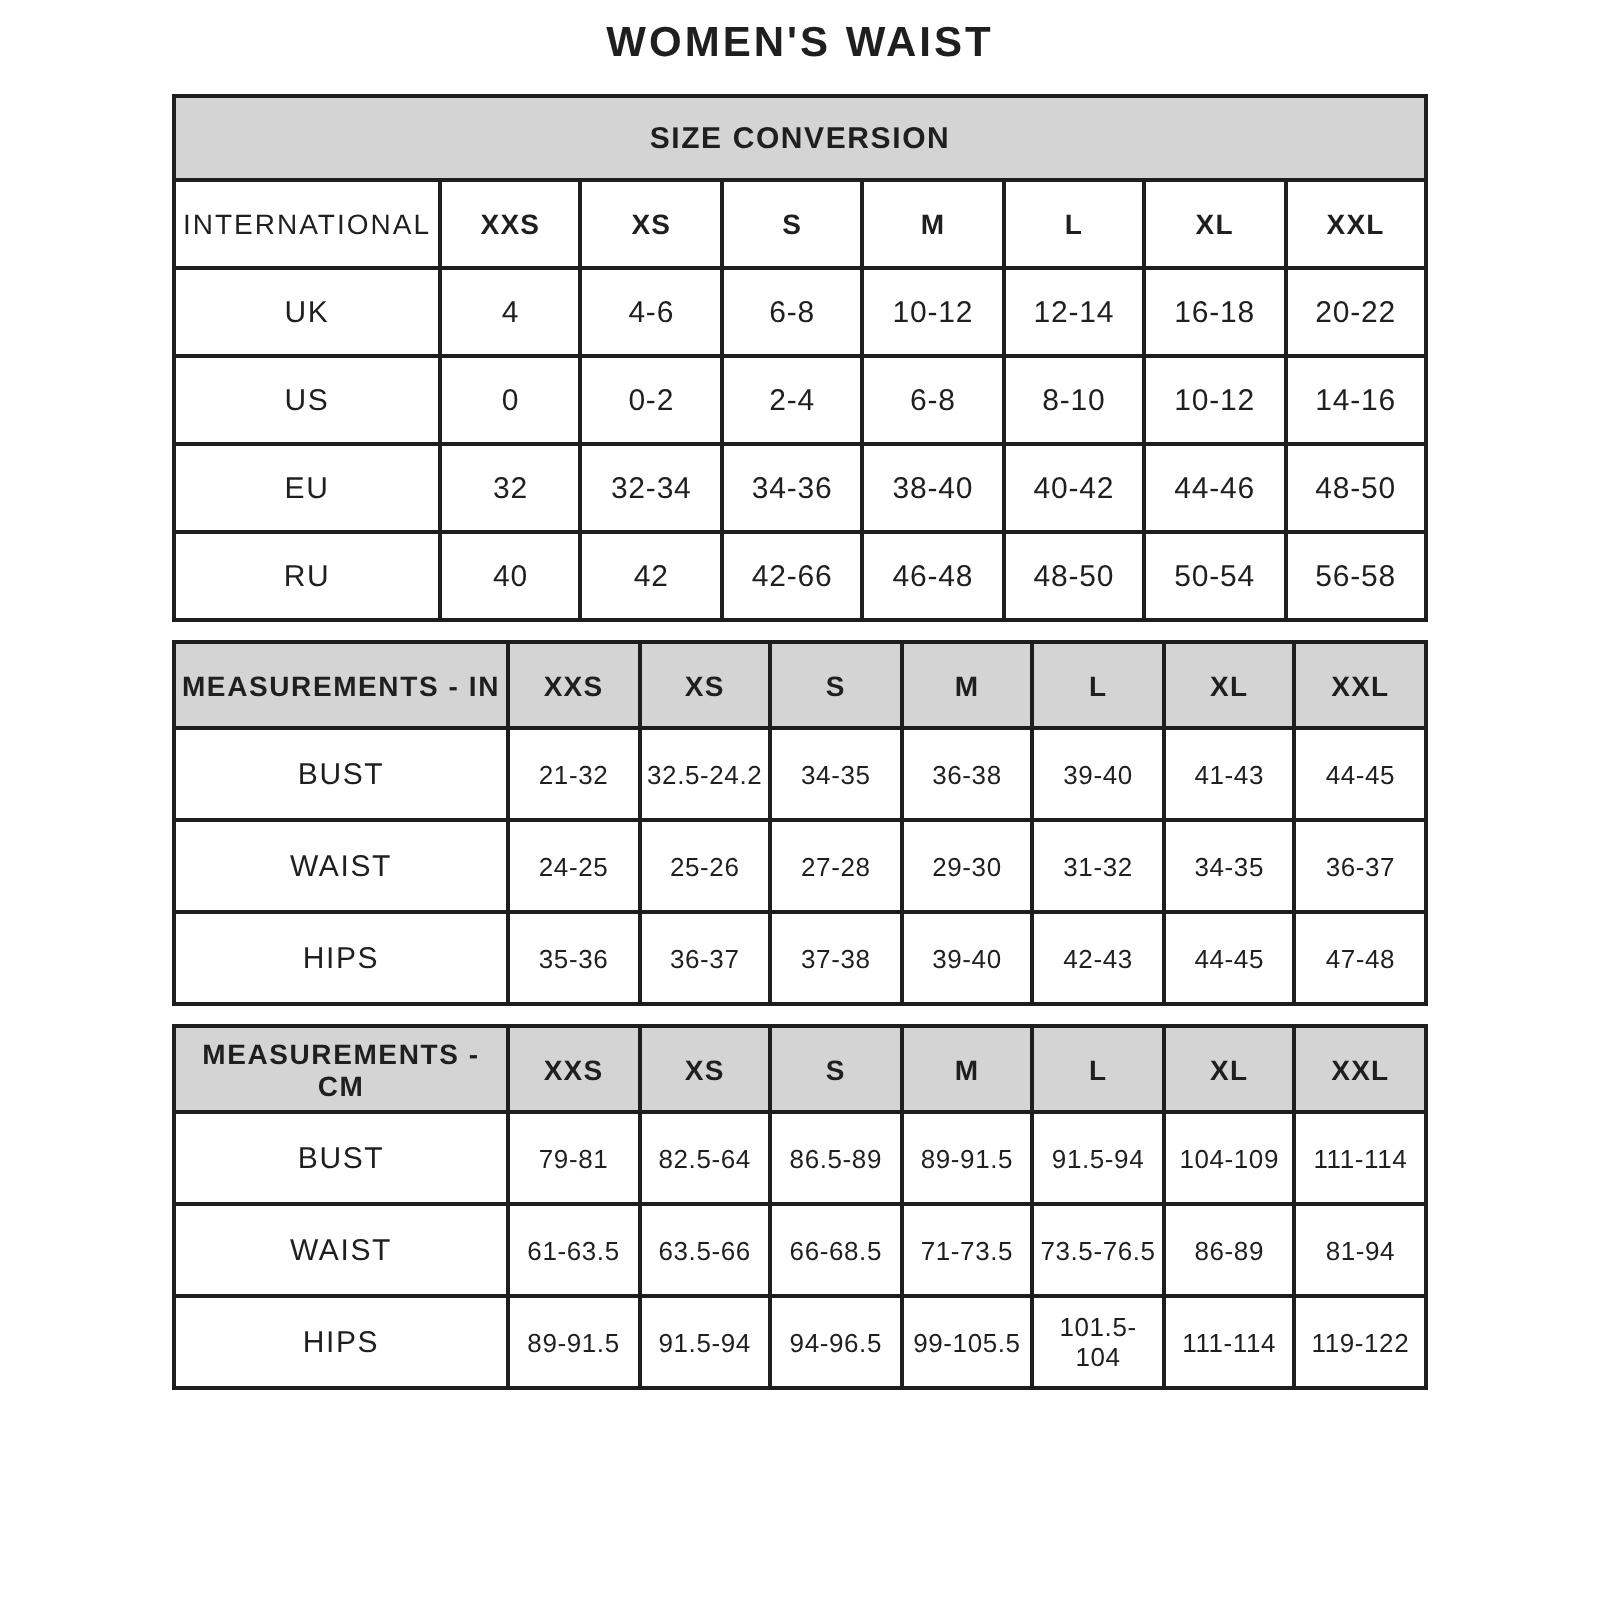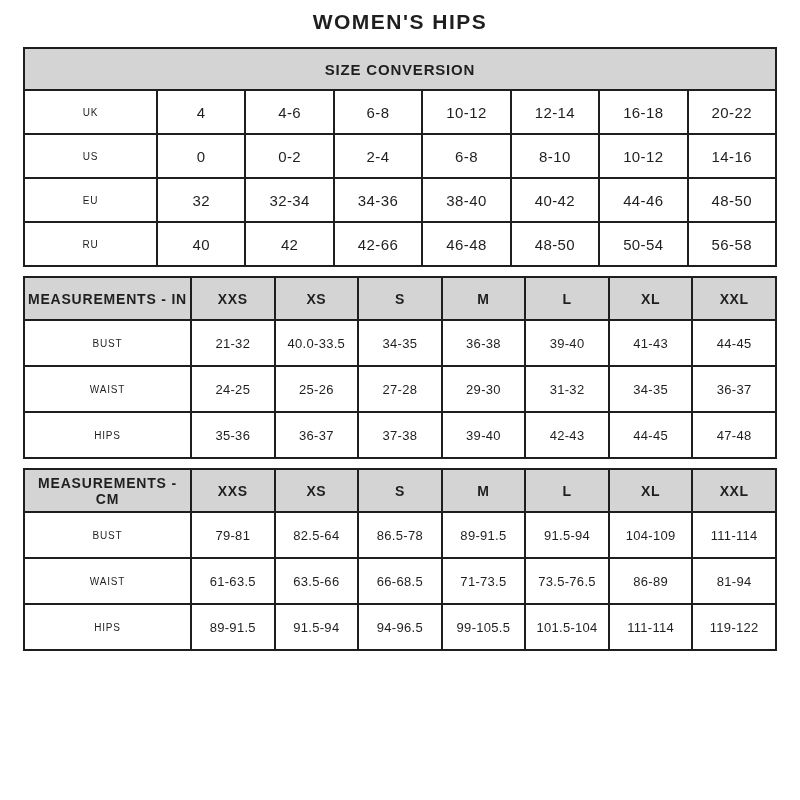--- a/index.html
+++ b/index.html
@@ -15,21 +15,21 @@
     text-align: center;
     font-size: 21px;
     font-weight: 700;
     letter-spacing: 1.5px;
     color: #1f1f1f;
     margin-bottom: 13px;
   }
   table {
     border-collapse: collapse;
     table-layout: fixed;
-    width: 754px;
+    width: 628px;
     margin: 0 auto;
     background: #ffffff;
   }
   table + table { margin-top: 9px; }
   th, td {
     border: 2px solid #1e1e1e;
     text-align: center;
     vertical-align: middle;
     padding: 0 2px;
     overflow: hidden;
@@ -40,50 +40,60 @@
     background: #d4d4d4;
     font-size: 15px;
     font-weight: 700;
     letter-spacing: 0.8px;
   }
   
   .col-hdr { font-weight: 700; font-size: 14px; letter-spacing: 0.6px; }
   .gray { background: #d4d4d4; }
   .intl { font-weight: 400; font-size: 14px; letter-spacing: 1px; }
   
-  .lbl { font-weight: 400; font-size: 10px; letter-spacing: 0.8px; }
+  .lbl { font-weight: 400; font-size: 15px; letter-spacing: 0.8px; }
   .lbl-b { font-weight: 700; font-size: 14px; letter-spacing: 0.8px; }
   .val { font-weight: 400; font-size: 15px; letter-spacing: 0.4px; }
   .val-sm { font-weight: 400; font-size: 13px; letter-spacing: 0.3px; text-align: center; }
   #size-table tr { height: 44px; }
   #size-table tr.band-header { height: 42px; }
   #in-table tr, #cm-table tr { height: 46px; }
   #in-table tr.hdr-row, #cm-table tr.hdr-row { height: 43px; }
 </style>
 </head>
 <body>
 
 <div class="page">
 
-  <div class="page-title">WOMEN'S HIPS</div>
+  <div class="page-title">WOMEN'S WAIST</div>
 
   <table id="size-table">
     <colgroup>
       <col style="width:133px">
       <col>
         <col>
         <col>
         <col>
         <col>
         <col>
         <col>
     </colgroup>
     <tbody>
         <tr class="band-header">
       <th colspan="8">SIZE CONVERSION</th>
+    </tr>
+    <tr class="col-hdr">
+      <td class="intl">INTERNATIONAL</td>
+      <td>XXS</td>
+      <td>XS</td>
+      <td>S</td>
+      <td>M</td>
+      <td>L</td>
+      <td>XL</td>
+      <td>XXL</td>
     </tr>
     <tr>
       <td class="lbl">UK</td>
       <td class="val">4</td>
       <td class="val">4-6</td>
       <td class="val">6-8</td>
       <td class="val">10-12</td>
       <td class="val">12-14</td>
       <td class="val">16-18</td>
       <td class="val">20-22</td>
@@ -139,21 +149,21 @@
       <td class="gray">XS</td>
       <td class="gray">S</td>
       <td class="gray">M</td>
       <td class="gray">L</td>
       <td class="gray">XL</td>
       <td class="gray">XXL</td>
     </tr>
     <tr>
       <td class="lbl">BUST</td>
       <td class="val-sm">21-32</td>
-      <td class="val-sm">40.0-33.5</td>
+      <td class="val-sm">32.5-24.2</td>
       <td class="val-sm">34-35</td>
       <td class="val-sm">36-38</td>
       <td class="val-sm">39-40</td>
       <td class="val-sm">41-43</td>
       <td class="val-sm">44-45</td>
     </tr>
     <tr>
       <td class="lbl">WAIST</td>
       <td class="val-sm">24-25</td>
       <td class="val-sm">25-26</td>
@@ -195,21 +205,21 @@
       <td class="gray">S</td>
       <td class="gray">M</td>
       <td class="gray">L</td>
       <td class="gray">XL</td>
       <td class="gray">XXL</td>
     </tr>
     <tr>
       <td class="lbl">BUST</td>
       <td class="val-sm">79-81</td>
       <td class="val-sm">82.5-64</td>
-      <td class="val-sm">86.5-78</td>
+      <td class="val-sm">86.5-89</td>
       <td class="val-sm">89-91.5</td>
       <td class="val-sm">91.5-94</td>
       <td class="val-sm">104-109</td>
       <td class="val-sm">111-114</td>
     </tr>
     <tr>
       <td class="lbl">WAIST</td>
       <td class="val-sm">61-63.5</td>
       <td class="val-sm">63.5-66</td>
       <td class="val-sm">66-68.5</td>

